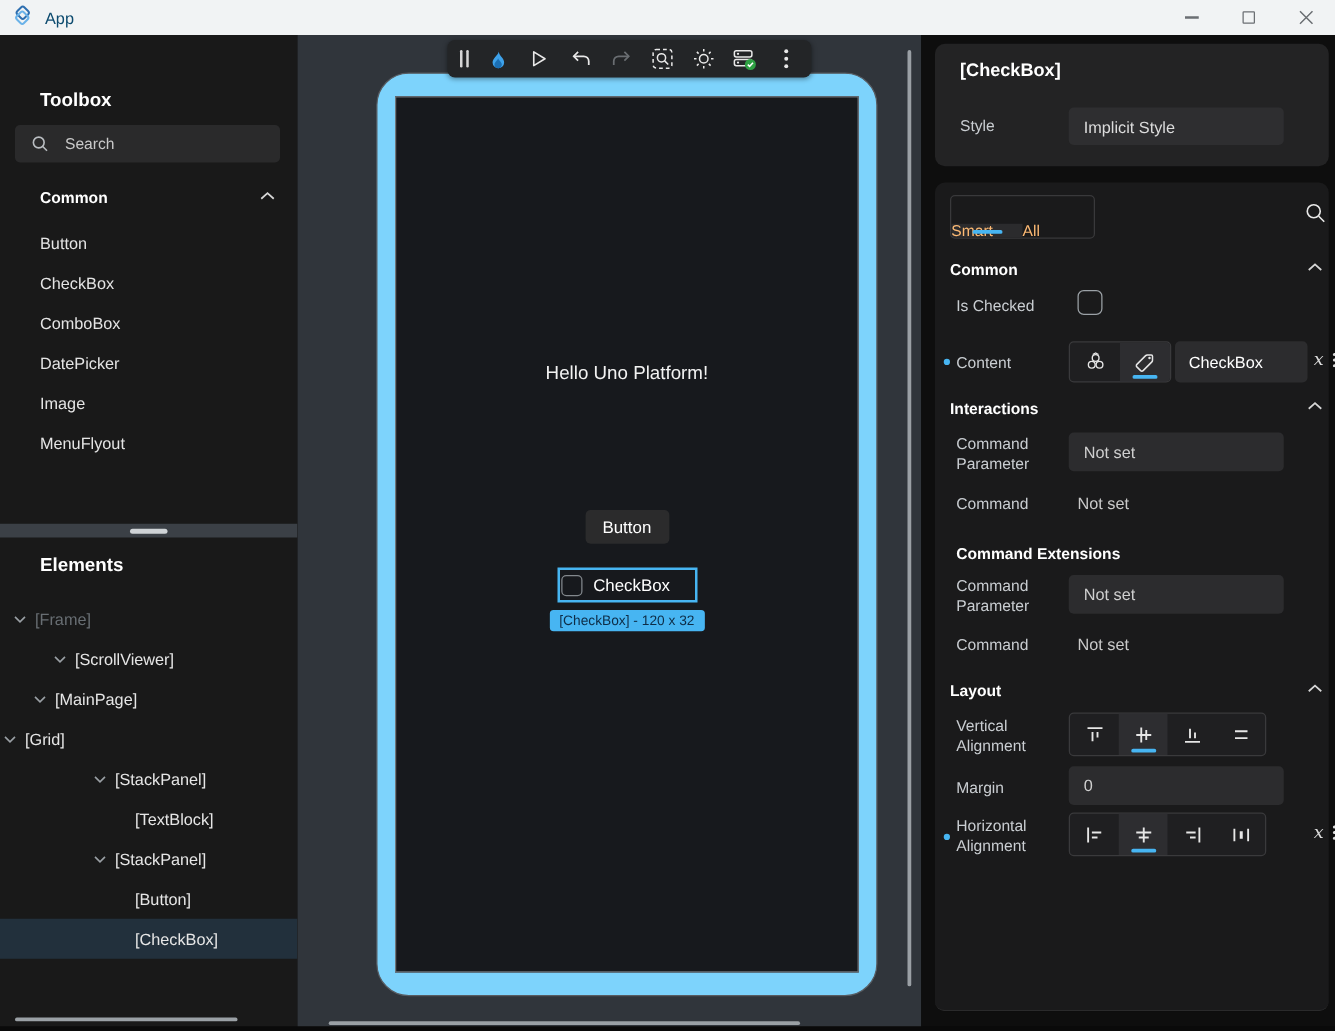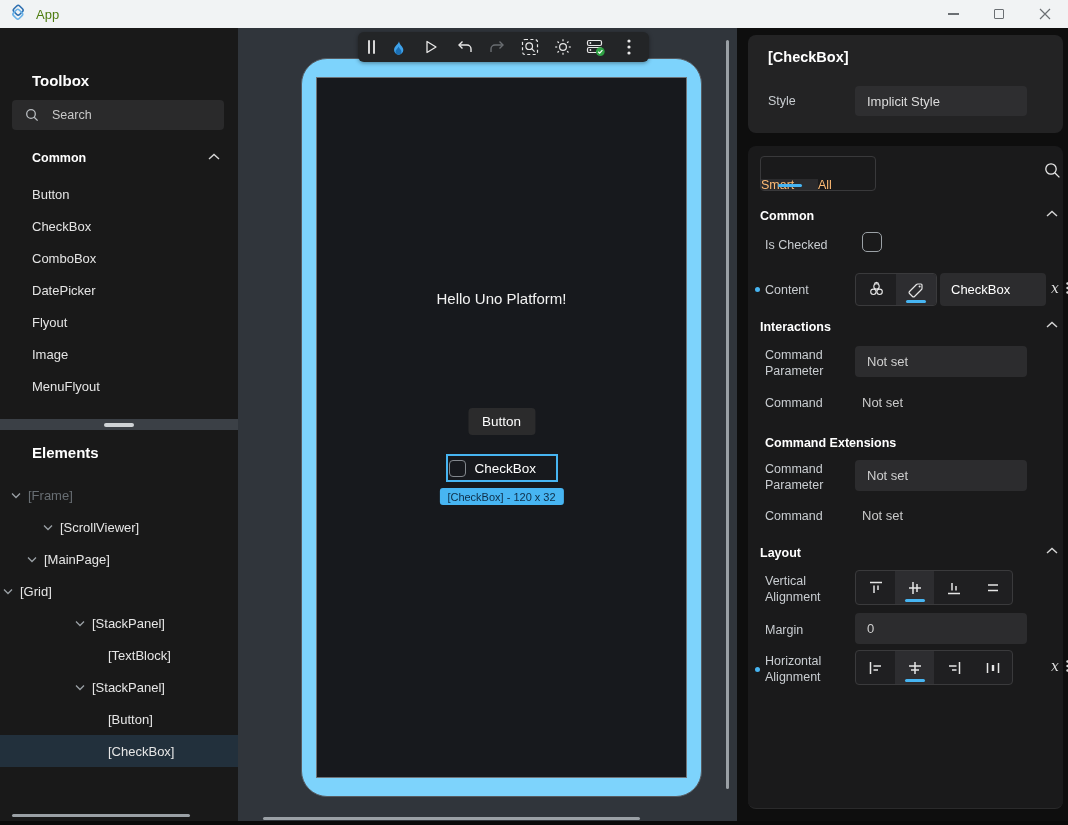--- a/index.html
+++ b/index.html
@@ -7,21 +7,21 @@
   body {
     position:relative; background:#0a0a0a; overflow:hidden;
     font-family:"Liberation Sans", sans-serif; color:#e4e4e4;
     -webkit-font-smoothing:antialiased;
   }
   svg { display:block; }
 
   
   .titlebar { position:absolute; top:0; left:0; right:0; height:28px; background:#f1f3f4; display:flex; align-items:center; }
   .titlebar .applogo { width:20px; height:20px; margin-left:8px; }
-  .titlebar .appname { margin-left:8px; font-size:13px; color:#4d7c0f; }
+  .titlebar .appname { margin-left:8px; font-size:13px; color:#0c4a6e; }
   .wincontrols { margin-left:auto; display:flex; height:100%; }
   .winbtn { width:46px; height:100%; display:flex; align-items:center; justify-content:center; }
   .winbtn .min { width:11px; height:1.5px; background:#6b6f73; }
   .winbtn .max { width:10px; height:10px; border:1.2px solid #6b6f73; border-radius:1px; }
 
   
   .left-panel { position:absolute; top:28px; left:0; width:238px; bottom:4px; background:#191919; overflow:hidden; }
   .panel-title { position:absolute; left:32px; font-size:15px; font-weight:bold; color:#fff; }
   .toolbox-title { top:44px; }
   .searchbox { position:absolute; left:12px; top:72px; width:212px; height:30px; background:#2a2a2b; border-radius:4px; display:flex; align-items:center; }
@@ -139,21 +139,20 @@
     <svg class="sec-chev" width="12" height="8" viewBox="0 0 12 8" fill="none">
         <path d="M1 6 L6 1.5 L11 6" stroke="#d6d6d6" stroke-width="1.4"></path>
       </svg>
   </div>
 
   <div class="toolbox-list">
     <div class="toolbox-item">Button</div>
     <div class="toolbox-item">CheckBox</div>
     <div class="toolbox-item">ComboBox</div>
     <div class="toolbox-item">DatePicker</div>
-    <div class="toolbox-item">Flyout</div>
     <div class="toolbox-item">Image</div>
     <div class="toolbox-item">MenuFlyout</div>
 
   </div>
 
   <div class="splitter">
       <div class="grip"></div>
     </div>
 
   <div class="panel-title elements-title">Elements</div>

